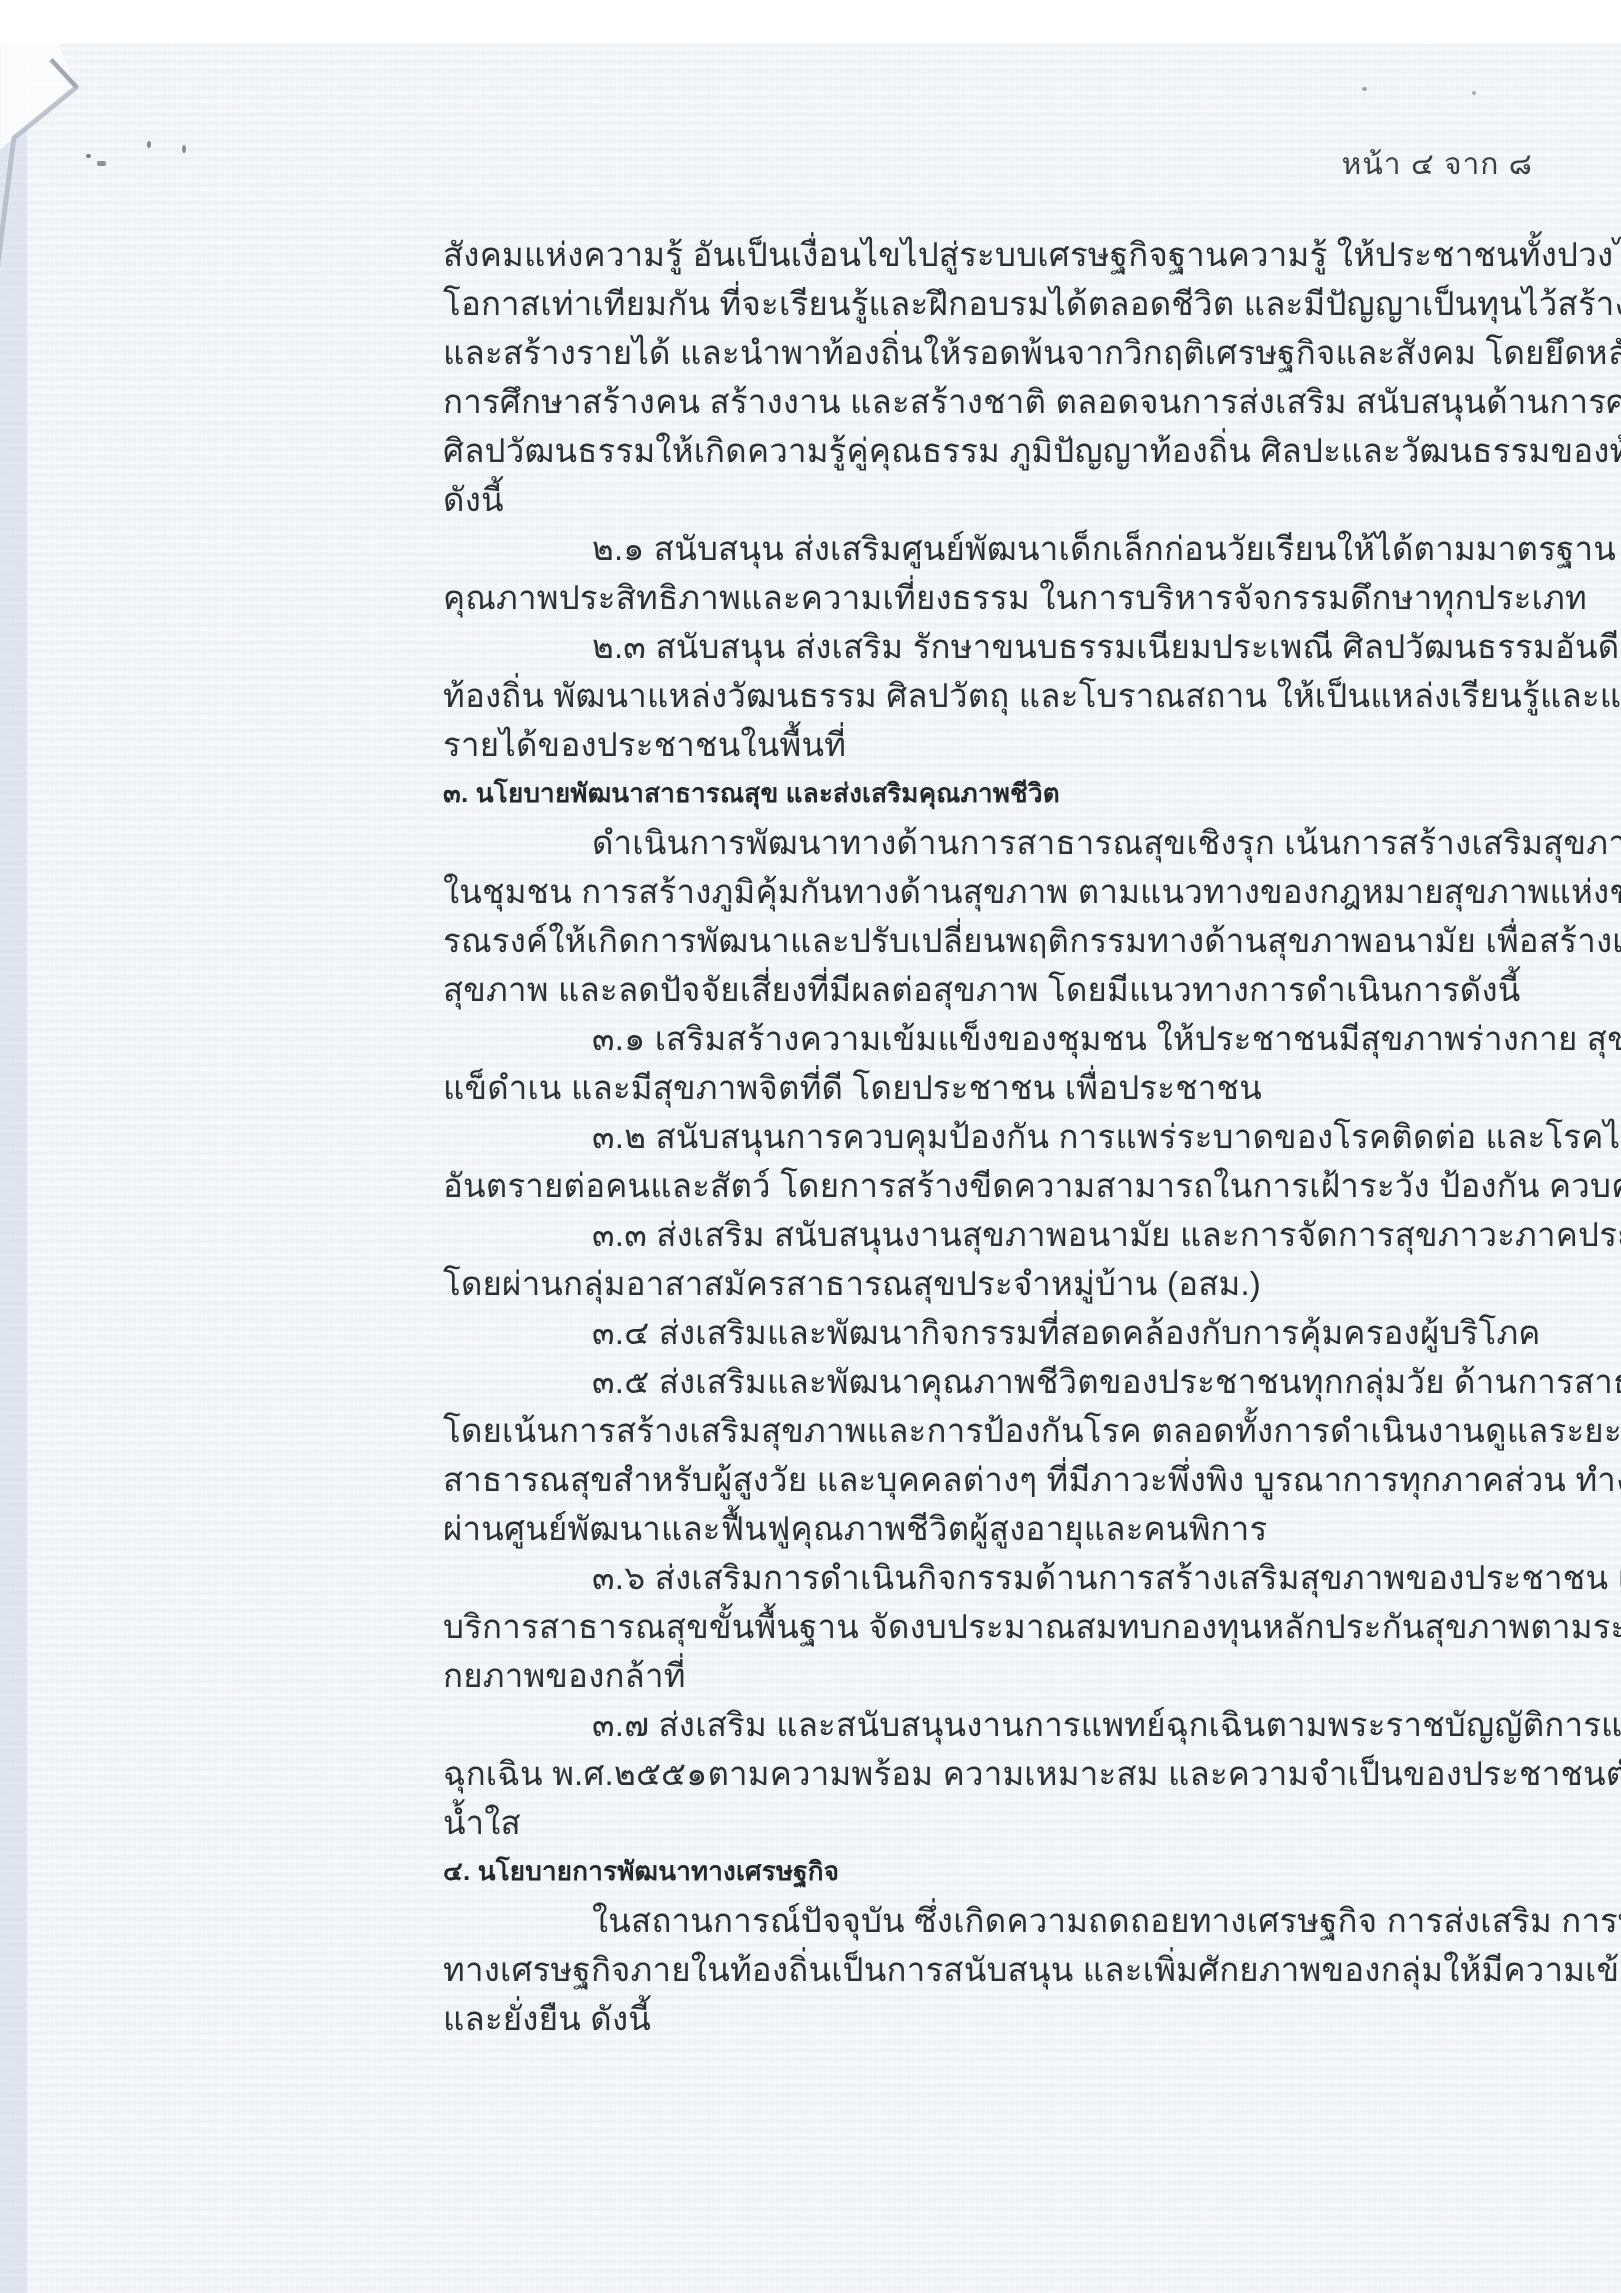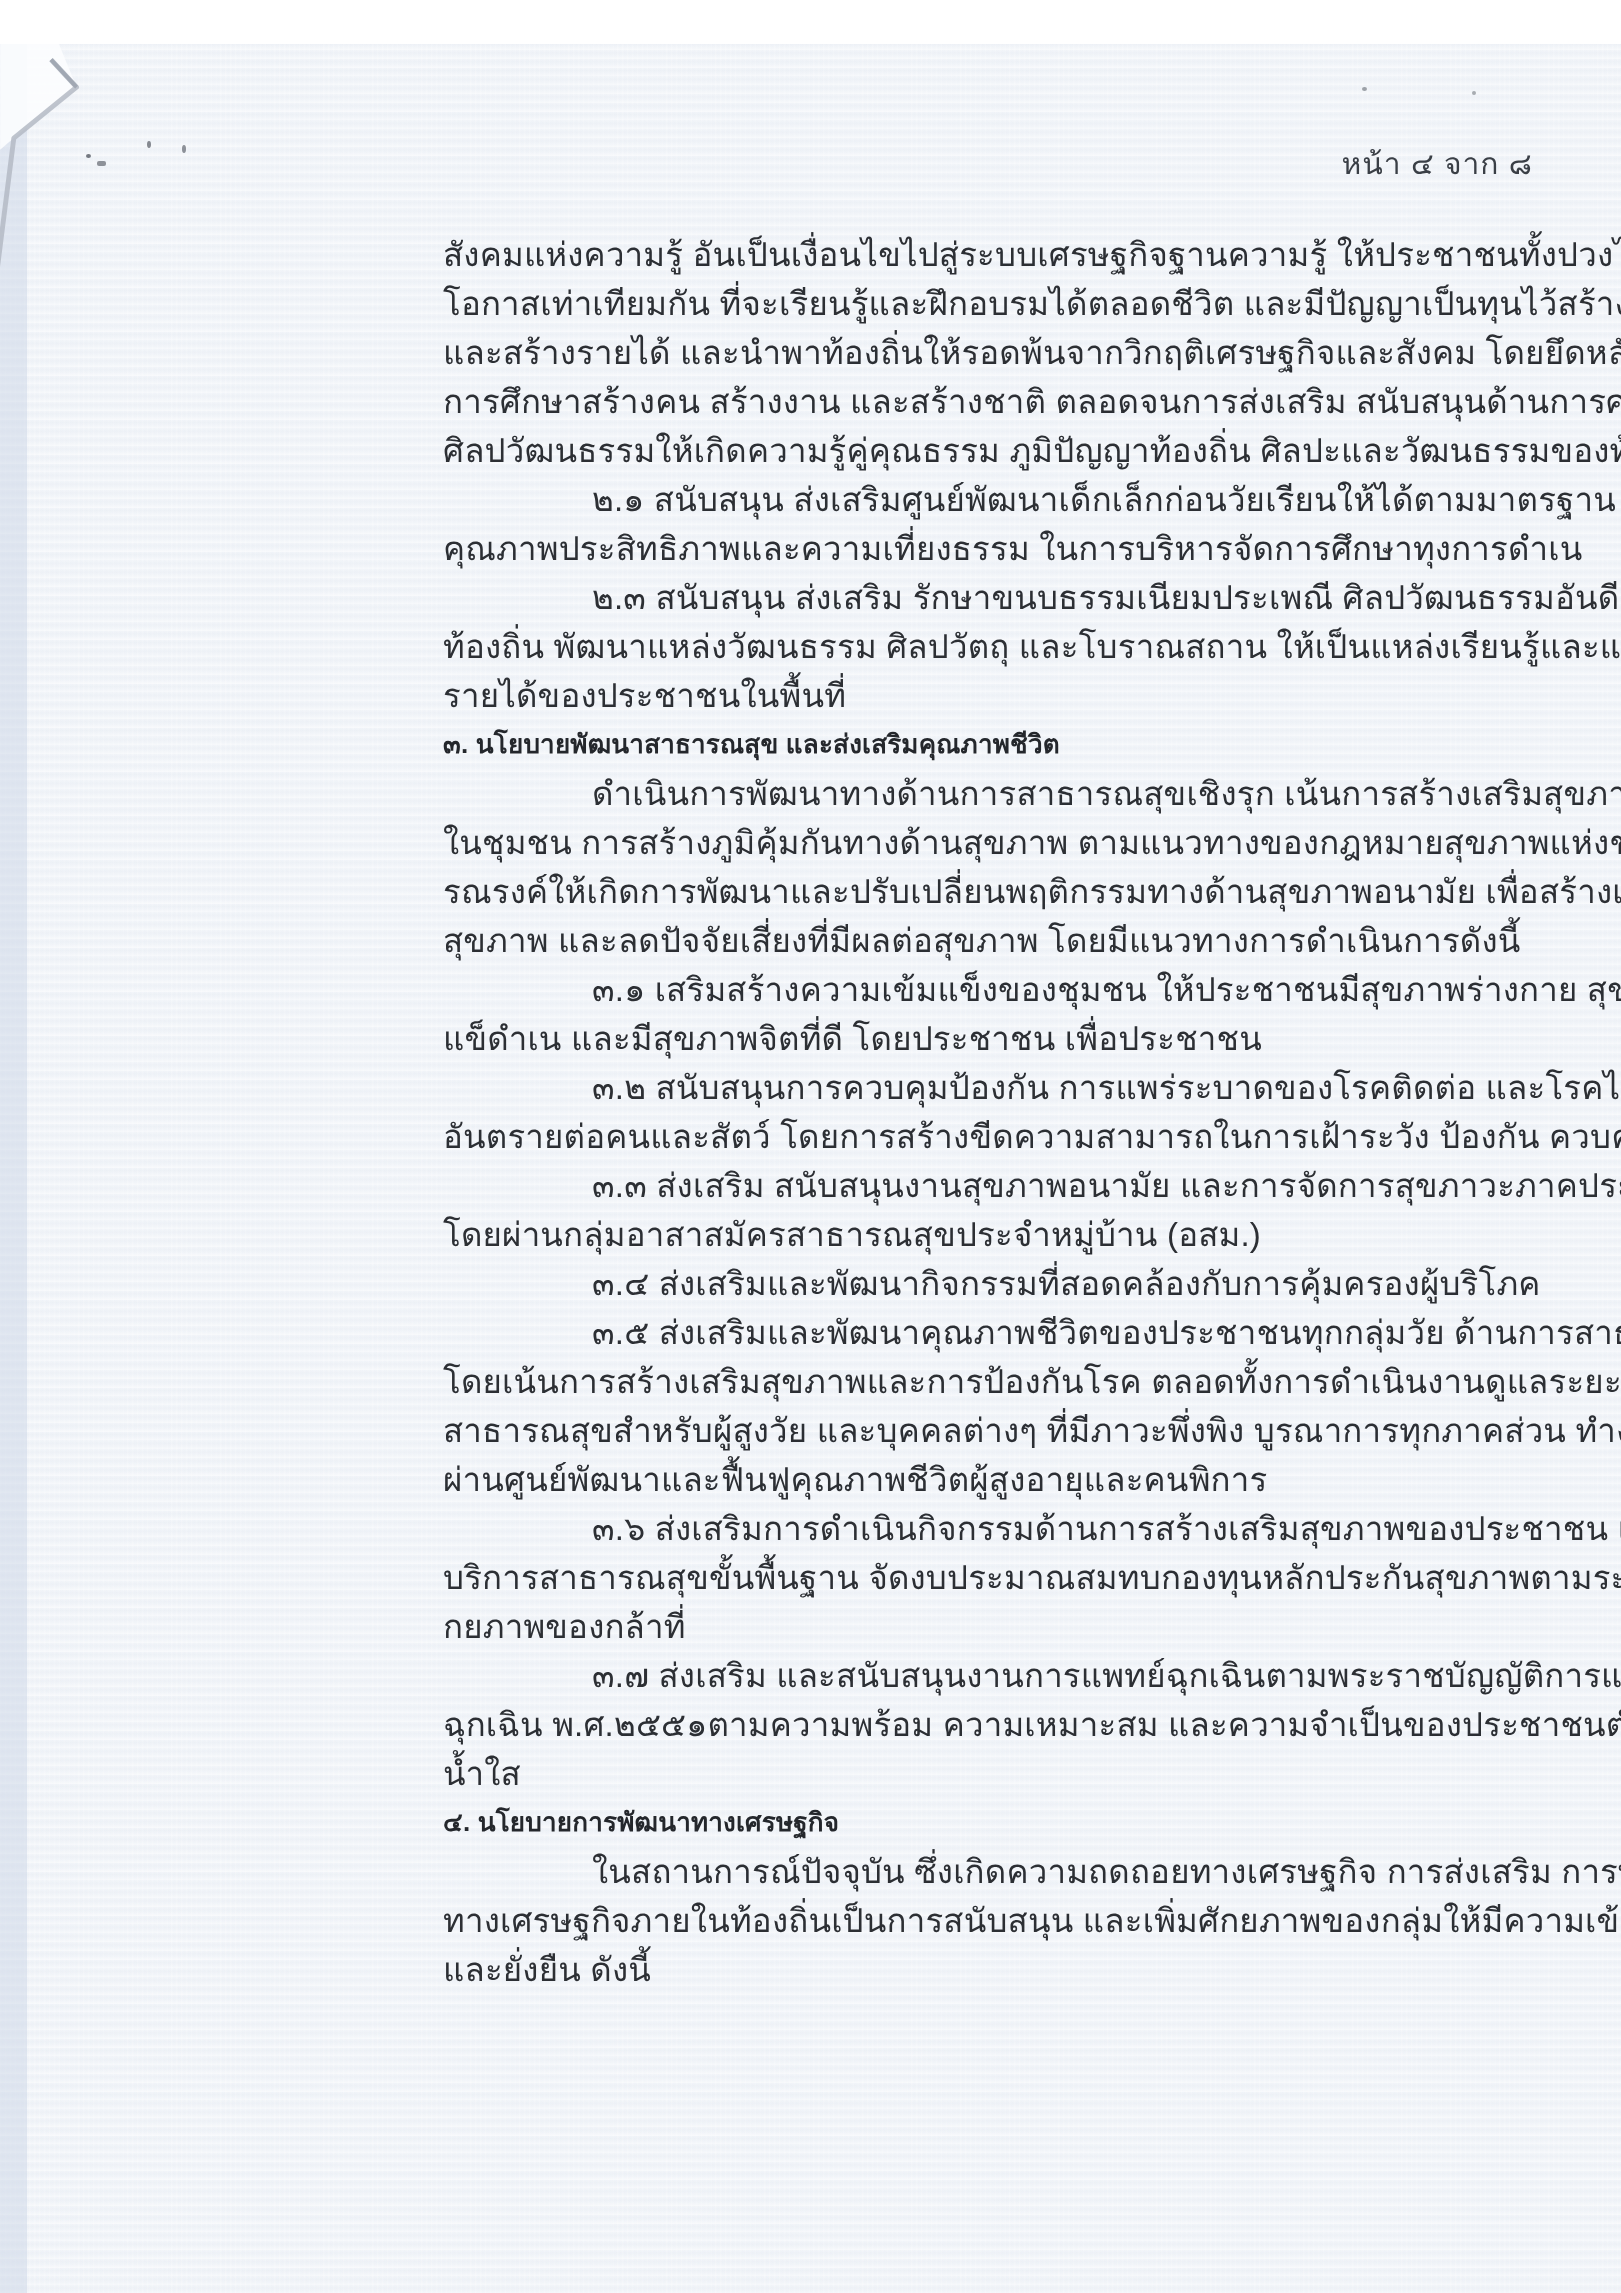--- a/index.html
+++ b/index.html
@@ -79,22 +79,23 @@
   <div class="speck s6"></div>
 
   <div class="header-page-label">หน้า ๔ จาก ๘</div>
 
   <div class="doc-body">
       <div class="line">สังคมแห่งความรู้ อันเป็นเงื่อนไขไปสู่ระบบเศรษฐกิจฐานความรู้ ให้ประชาชนทั้งปวงได้รับ</div>
       <div class="line">โอกาสเท่าเทียมกัน ที่จะเรียนรู้และฝึกอบรมได้ตลอดชีวิต และมีปัญญาเป็นทุนไว้สร้างงาน</div>
       <div class="line">และสร้างรายได้ และนำพาท้องถิ่นให้รอดพ้นจากวิกฤติเศรษฐกิจและสังคม โดยยึดหลัก</div>
       <div class="line">การศึกษาสร้างคน สร้างงาน และสร้างชาติ ตลอดจนการส่งเสริม สนับสนุนด้านการศาสนา</div>
       <div class="line">ศิลปวัฒนธรรมให้เกิดความรู้คู่คุณธรรม ภูมิปัญญาท้องถิ่น ศิลปะและวัฒนธรรมของท้องถิ่น</div>
+      <div class="line">ดังนี้</div>
       <div class="line indent">๒.๑ สนับสนุน ส่งเสริมศูนย์พัฒนาเด็กเล็กก่อนวัยเรียนให้ได้ตามมาตรฐาน เน้น</div>
-      <div class="line">คุณภาพประสิทธิภาพและความเที่ยงธรรม ในการบริหารจัดการศึกษาทุงการดำเน</div>
+      <div class="line">คุณภาพประสิทธิภาพและความเที่ยงธรรม ในการบริหารจัจกรรมดึกษาทุกประเภท</div>
       <div class="line indent">๒.๓ สนับสนุน ส่งเสริม รักษาขนบธรรมเนียมประเพณี ศิลปวัฒนธรรมอันดีงามของ</div>
       <div class="line">ท้องถิ่น พัฒนาแหล่งวัฒนธรรม ศิลปวัตถุ และโบราณสถาน ให้เป็นแหล่งเรียนรู้และแหล่ง</div>
       <div class="line">รายได้ของประชาชนในพื้นที่</div>
       <div class="line heading">๓. นโยบายพัฒนาสาธารณสุข และส่งเสริมคุณภาพชีวิต</div>
       <div class="line indent">ดำเนินการพัฒนาทางด้านการสาธารณสุขเชิงรุก เน้นการสร้างเสริมสุขภาพของคน</div>
       <div class="line">ในชุมชน การสร้างภูมิคุ้มกันทางด้านสุขภาพ ตามแนวทางของกฎหมายสุขภาพแห่งชาติ ช่วย</div>
       <div class="line">รณรงค์ให้เกิดการพัฒนาและปรับเปลี่ยนพฤติกรรมทางด้านสุขภาพอนามัย เพื่อสร้างเสริม</div>
       <div class="line">สุขภาพ และลดปัจจัยเสี่ยงที่มีผลต่อสุขภาพ โดยมีแนวทางการดำเนินการดังนี้</div>
       <div class="line indent">๓.๑ เสริมสร้างความเข้มแข็งของชุมชน ให้ประชาชนมีสุขภาพร่างกาย สุขสมบูรณ์</div>
       <div class="line">แข็ดำเน และมีสุขภาพจิตที่ดี โดยประชาชน เพื่อประชาชน</div>

